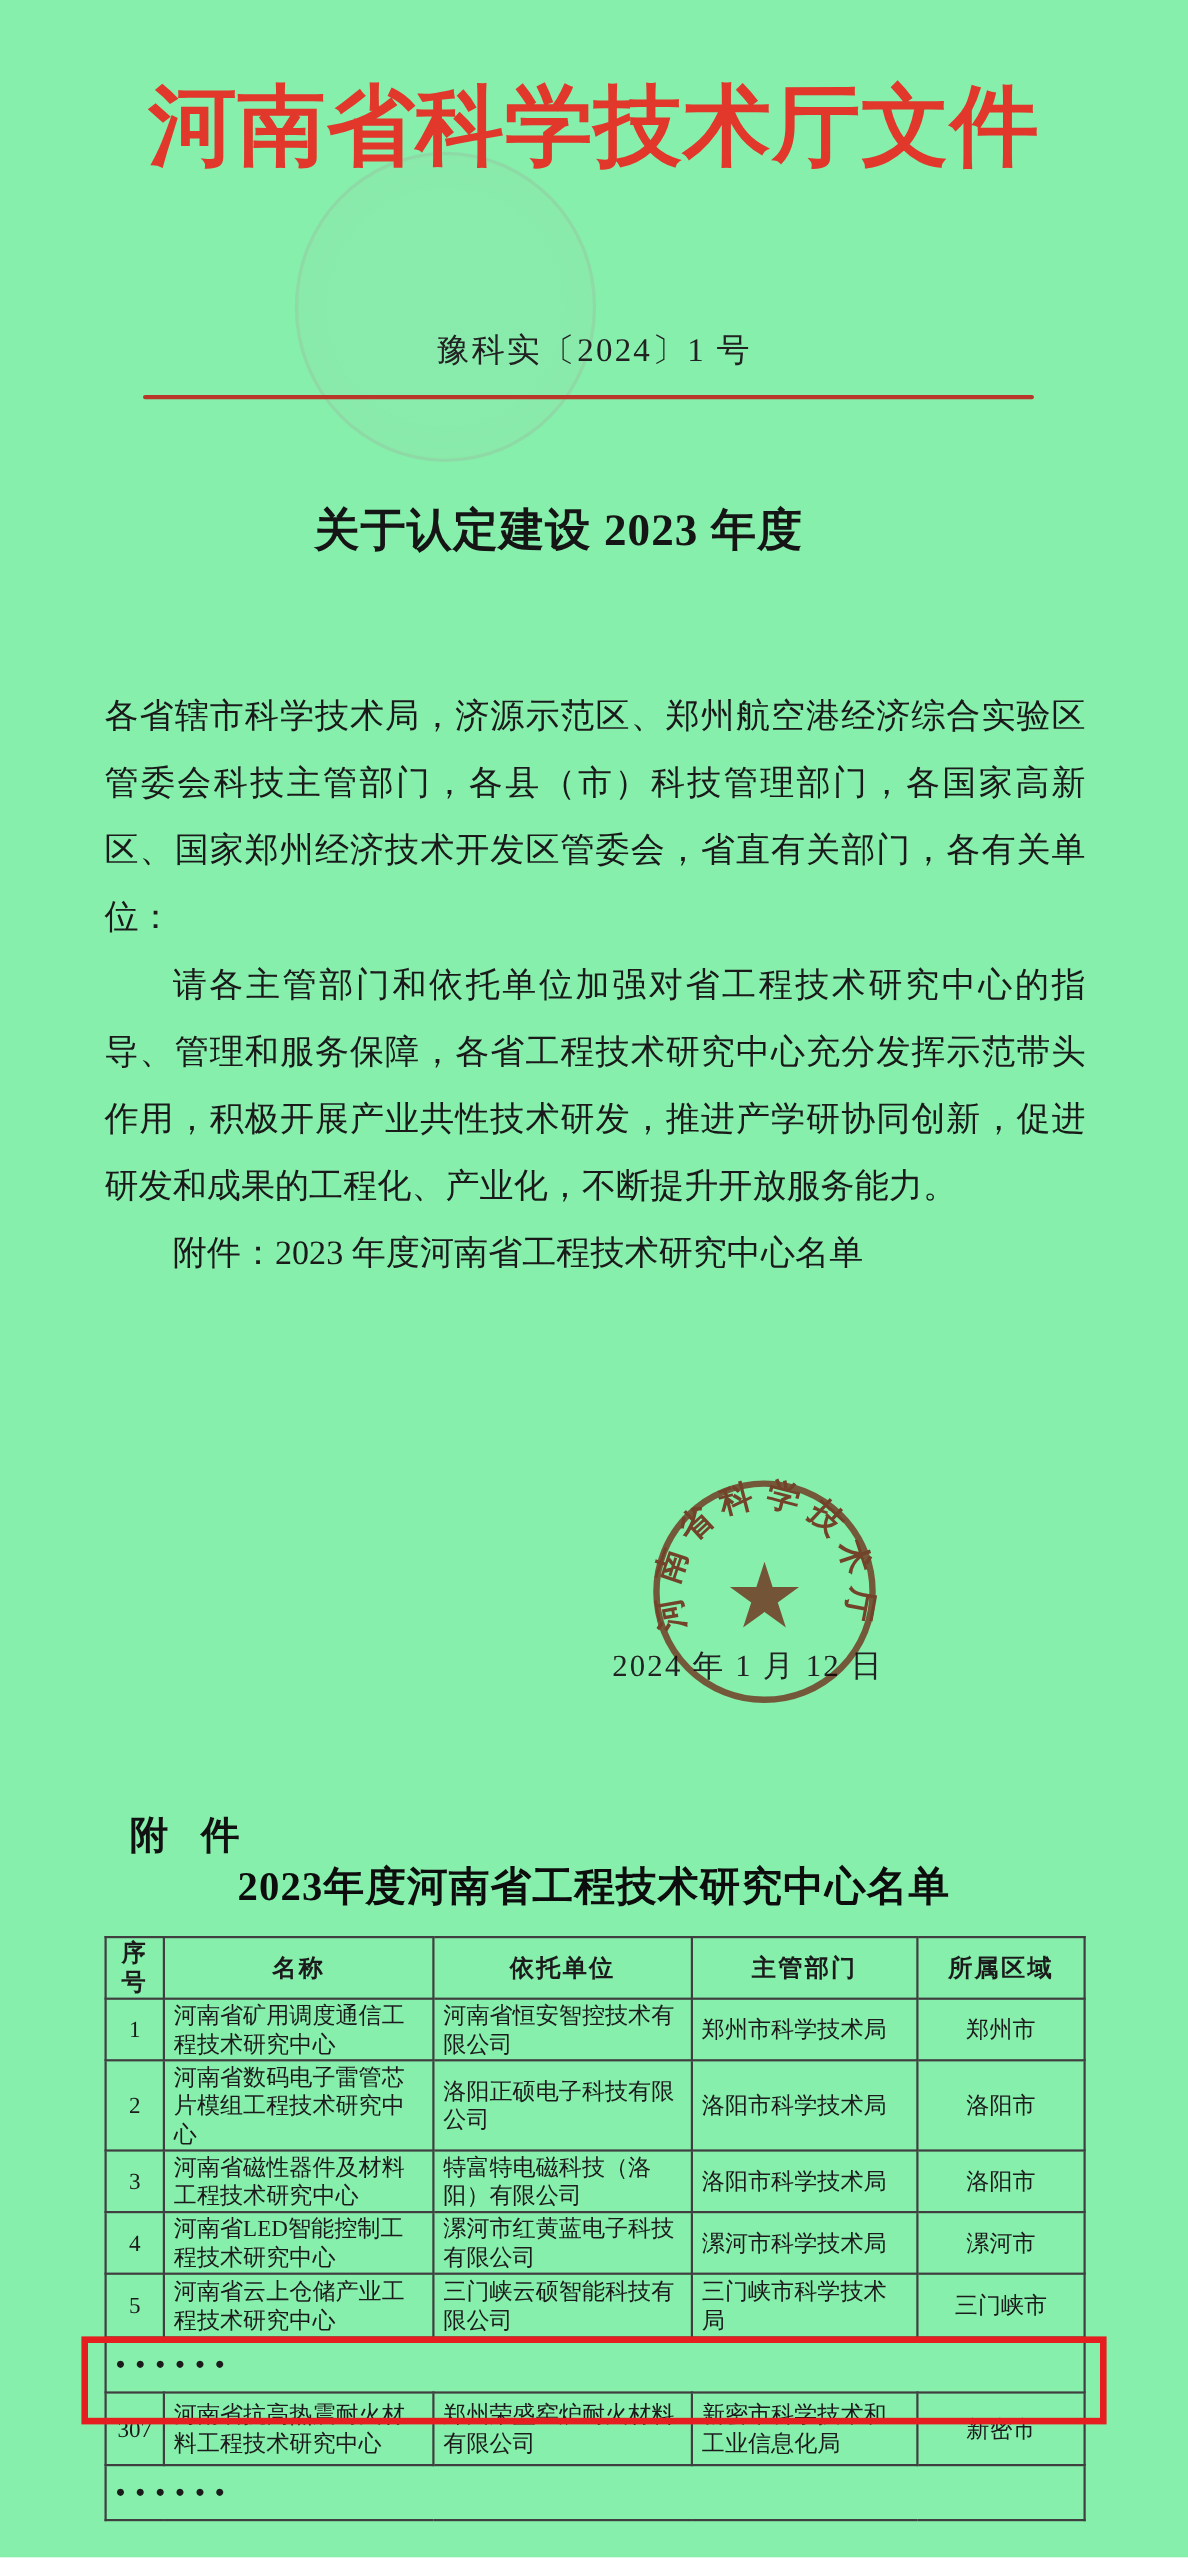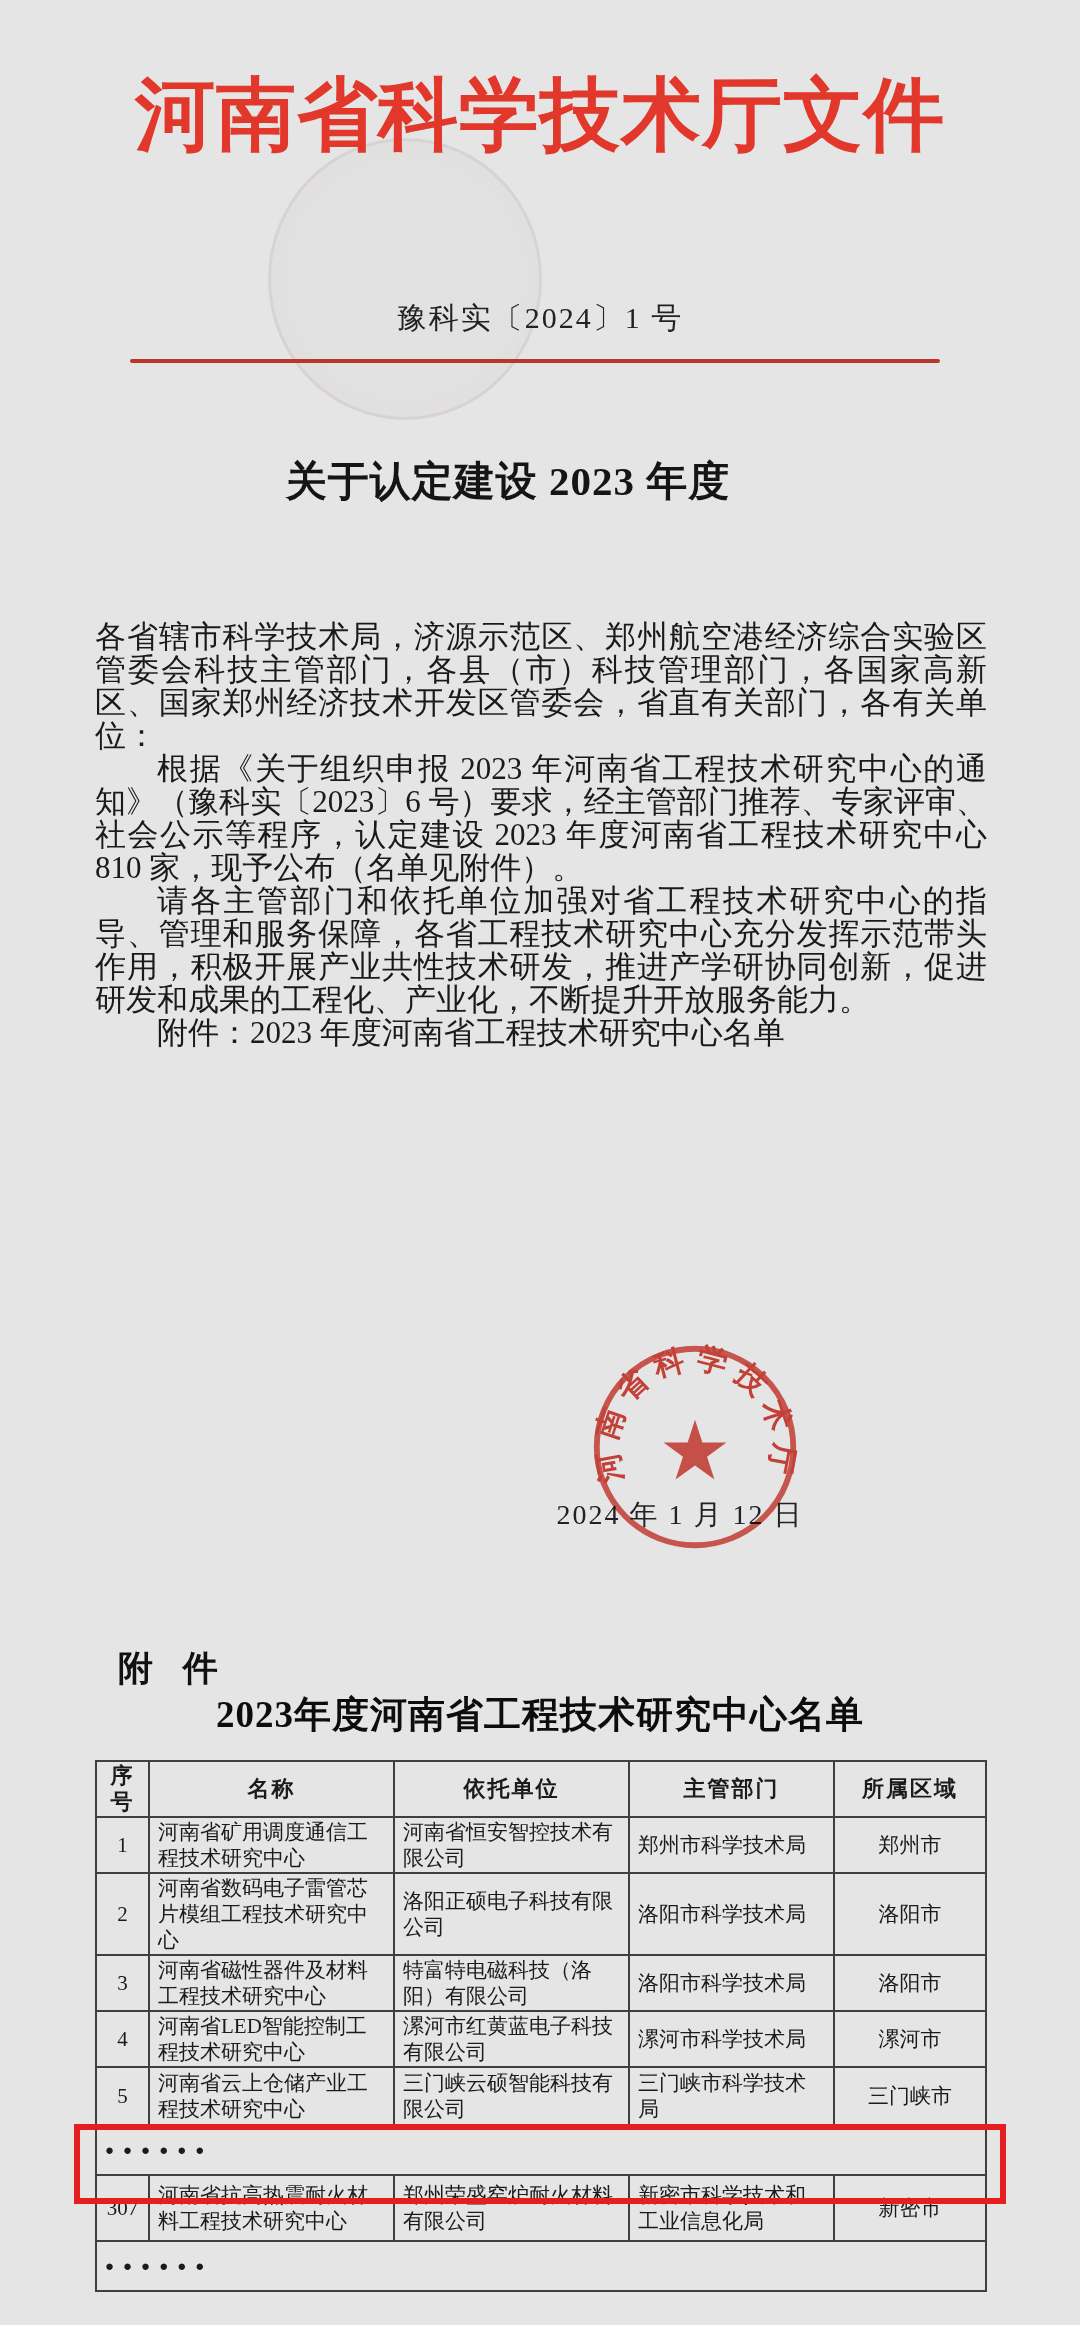--- a/index.html
+++ b/index.html
@@ -1,18 +1,18 @@
 <!DOCTYPE html>
 <html><head>
 <meta charset="utf-8">
 <style>
   html,body{margin:0;padding:0;background:#ffffff;}
   .page{
     position:relative;width:1080px;height:2325px;margin:0 auto;
-    background:#e5e5e5;overflow:hidden;
+    background:#86efac;overflow:hidden;
     font-family:"Liberation Serif","DejaVu Serif",serif;color:#1c1c1c;
   }
   
   .doc-header{
     position:absolute;top:62px;left:0;width:1080px;text-align:center;
     font-size:80px;font-weight:900;letter-spacing:1px;color:#e2372b;
   }
   .ghost-seal{
     position:absolute;left:268px;top:138px;width:268px;height:276px;
     border:3px solid rgba(165,150,142,0.18);border-radius:50%;
@@ -27,21 +27,21 @@
     background:#b8372a;border-radius:2px;
   }
   
   .notice-title{
     position:absolute;top:452px;left:0;width:1016px;text-align:center;
     font-size:41px;font-weight:bold;line-height:58px;color:#151515;letter-spacing:1px;
   }
   
   .body-text{
     position:absolute;left:95px;top:620px;width:892px;
-    font-size:31px;line-height:33px;text-align:justify;color:#1a1a1a;
+    font-size:31px;line-height:61px;text-align:justify;color:#1a1a1a;
   }
   .body-text p{margin:0;}
   .body-text p.indent{text-indent:2em;}
   .attach-ref{margin-top:26px;text-indent:2em;}
   
   .date-line{
     position:absolute;left:480px;top:1496px;width:400px;text-align:center;
     font-size:28px;letter-spacing:2px;color:#222;
   }
   .seal{
@@ -98,21 +98,20 @@
   <div class="doc-number">豫科实〔2024〕1 号</div>
 
   <div class="red-rule"></div>
 
   <div class="notice-title">
     <div>关于认定建设 2023 年度</div>
   </div>
 
   <div class="body-text">
     <p>各省辖市科学技术局，济源示范区、郑州航空港经济综合实验区管委会科技主管部门，各县（市）科技管理部门，各国家高新区、国家郑州经济技术开发区管委会，省直有关部门，各有关单位：</p>
-    <p class="indent">根据《关于组织申报 2023 年河南省工程技术研究中心的通知》（豫科实〔2023〕6 号）要求，经主管部门推荐、专家评审、社会公示等程序，认定建设 2023 年度河南省工程技术研究中心 810 家，现予公布（名单见附件）。</p>
     <p class="indent">请各主管部门和依托单位加强对省工程技术研究中心的指导、管理和服务保障，各省工程技术研究中心充分发挥示范带头作用，积极开展产业共性技术研发，推进产学研协同创新，促进研发和成果的工程化、产业化，不断提升开放服务能力。</p>
     <p class="attach-ref">附件：2023 年度河南省工程技术研究中心名单</p>
   </div>
 
   <div class="date-line">2024 年 1 月 12 日</div>
 
   <svg class="seal" viewBox="0 0 220 220" aria-hidden="true">
     <defs>
       <path id="sealArc" d="M 44.5,155.9 A 80,80 0 1,1 175.5,155.9" fill="none"></path>
     </defs>

